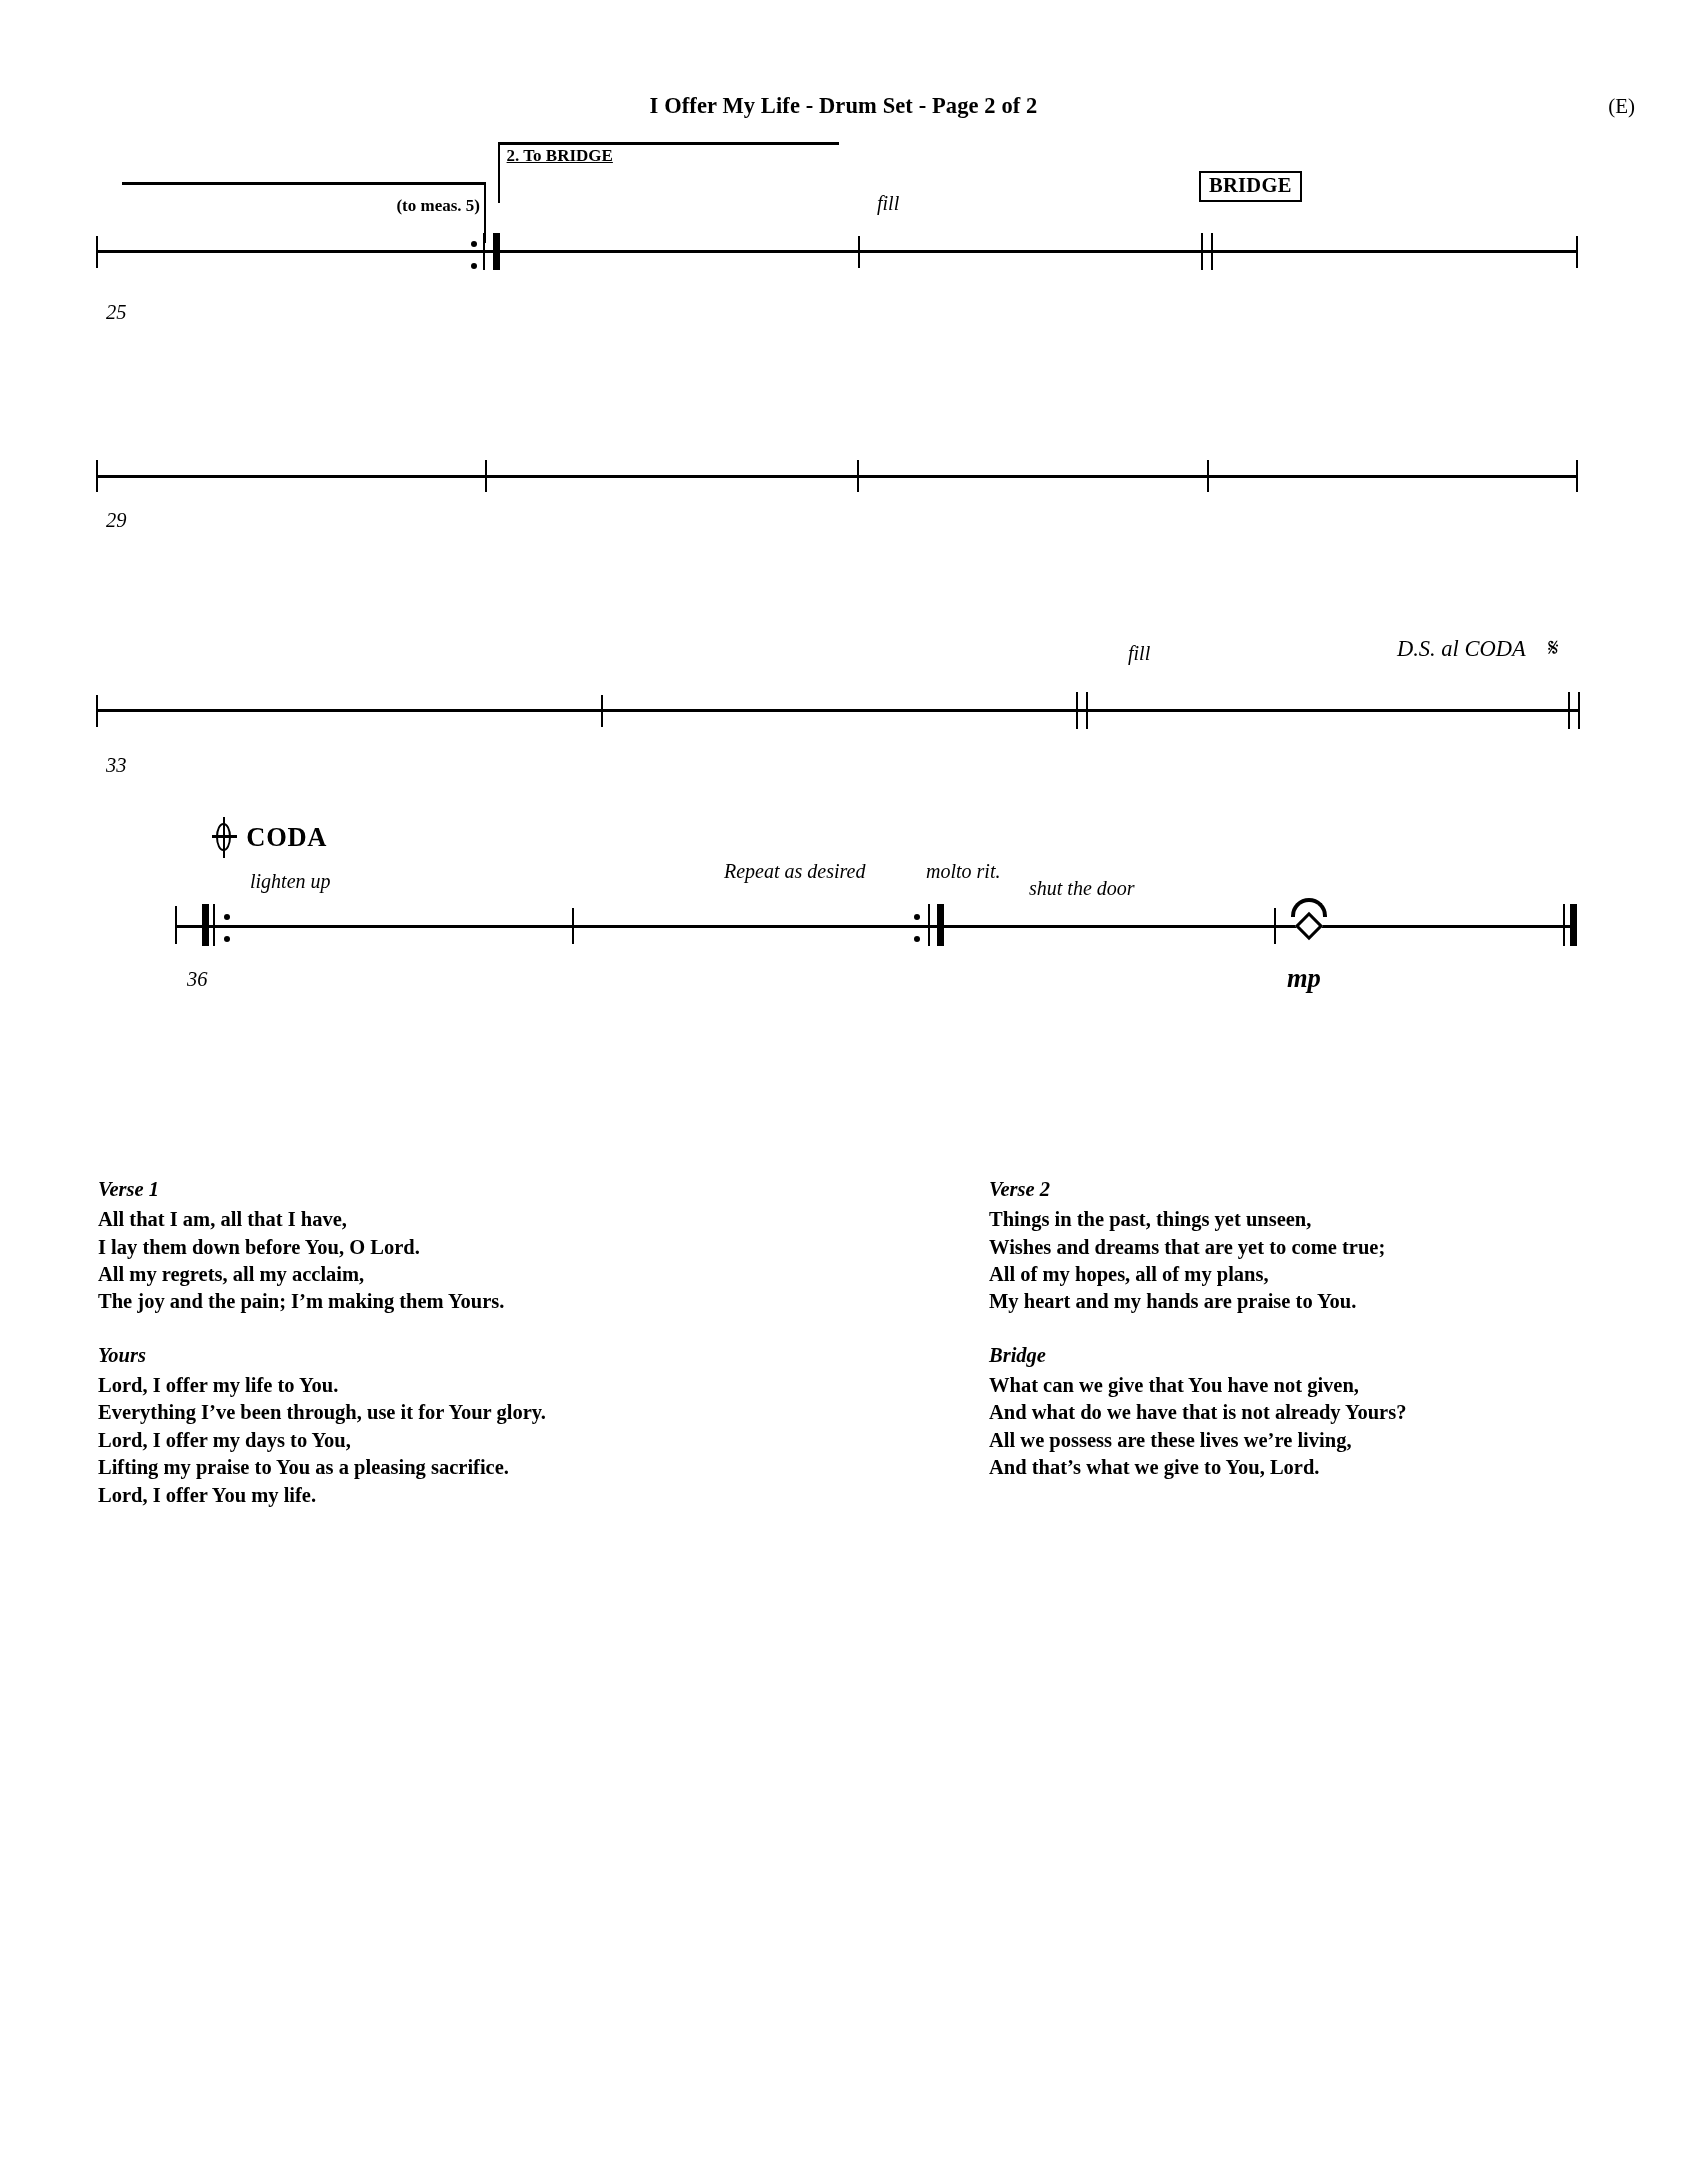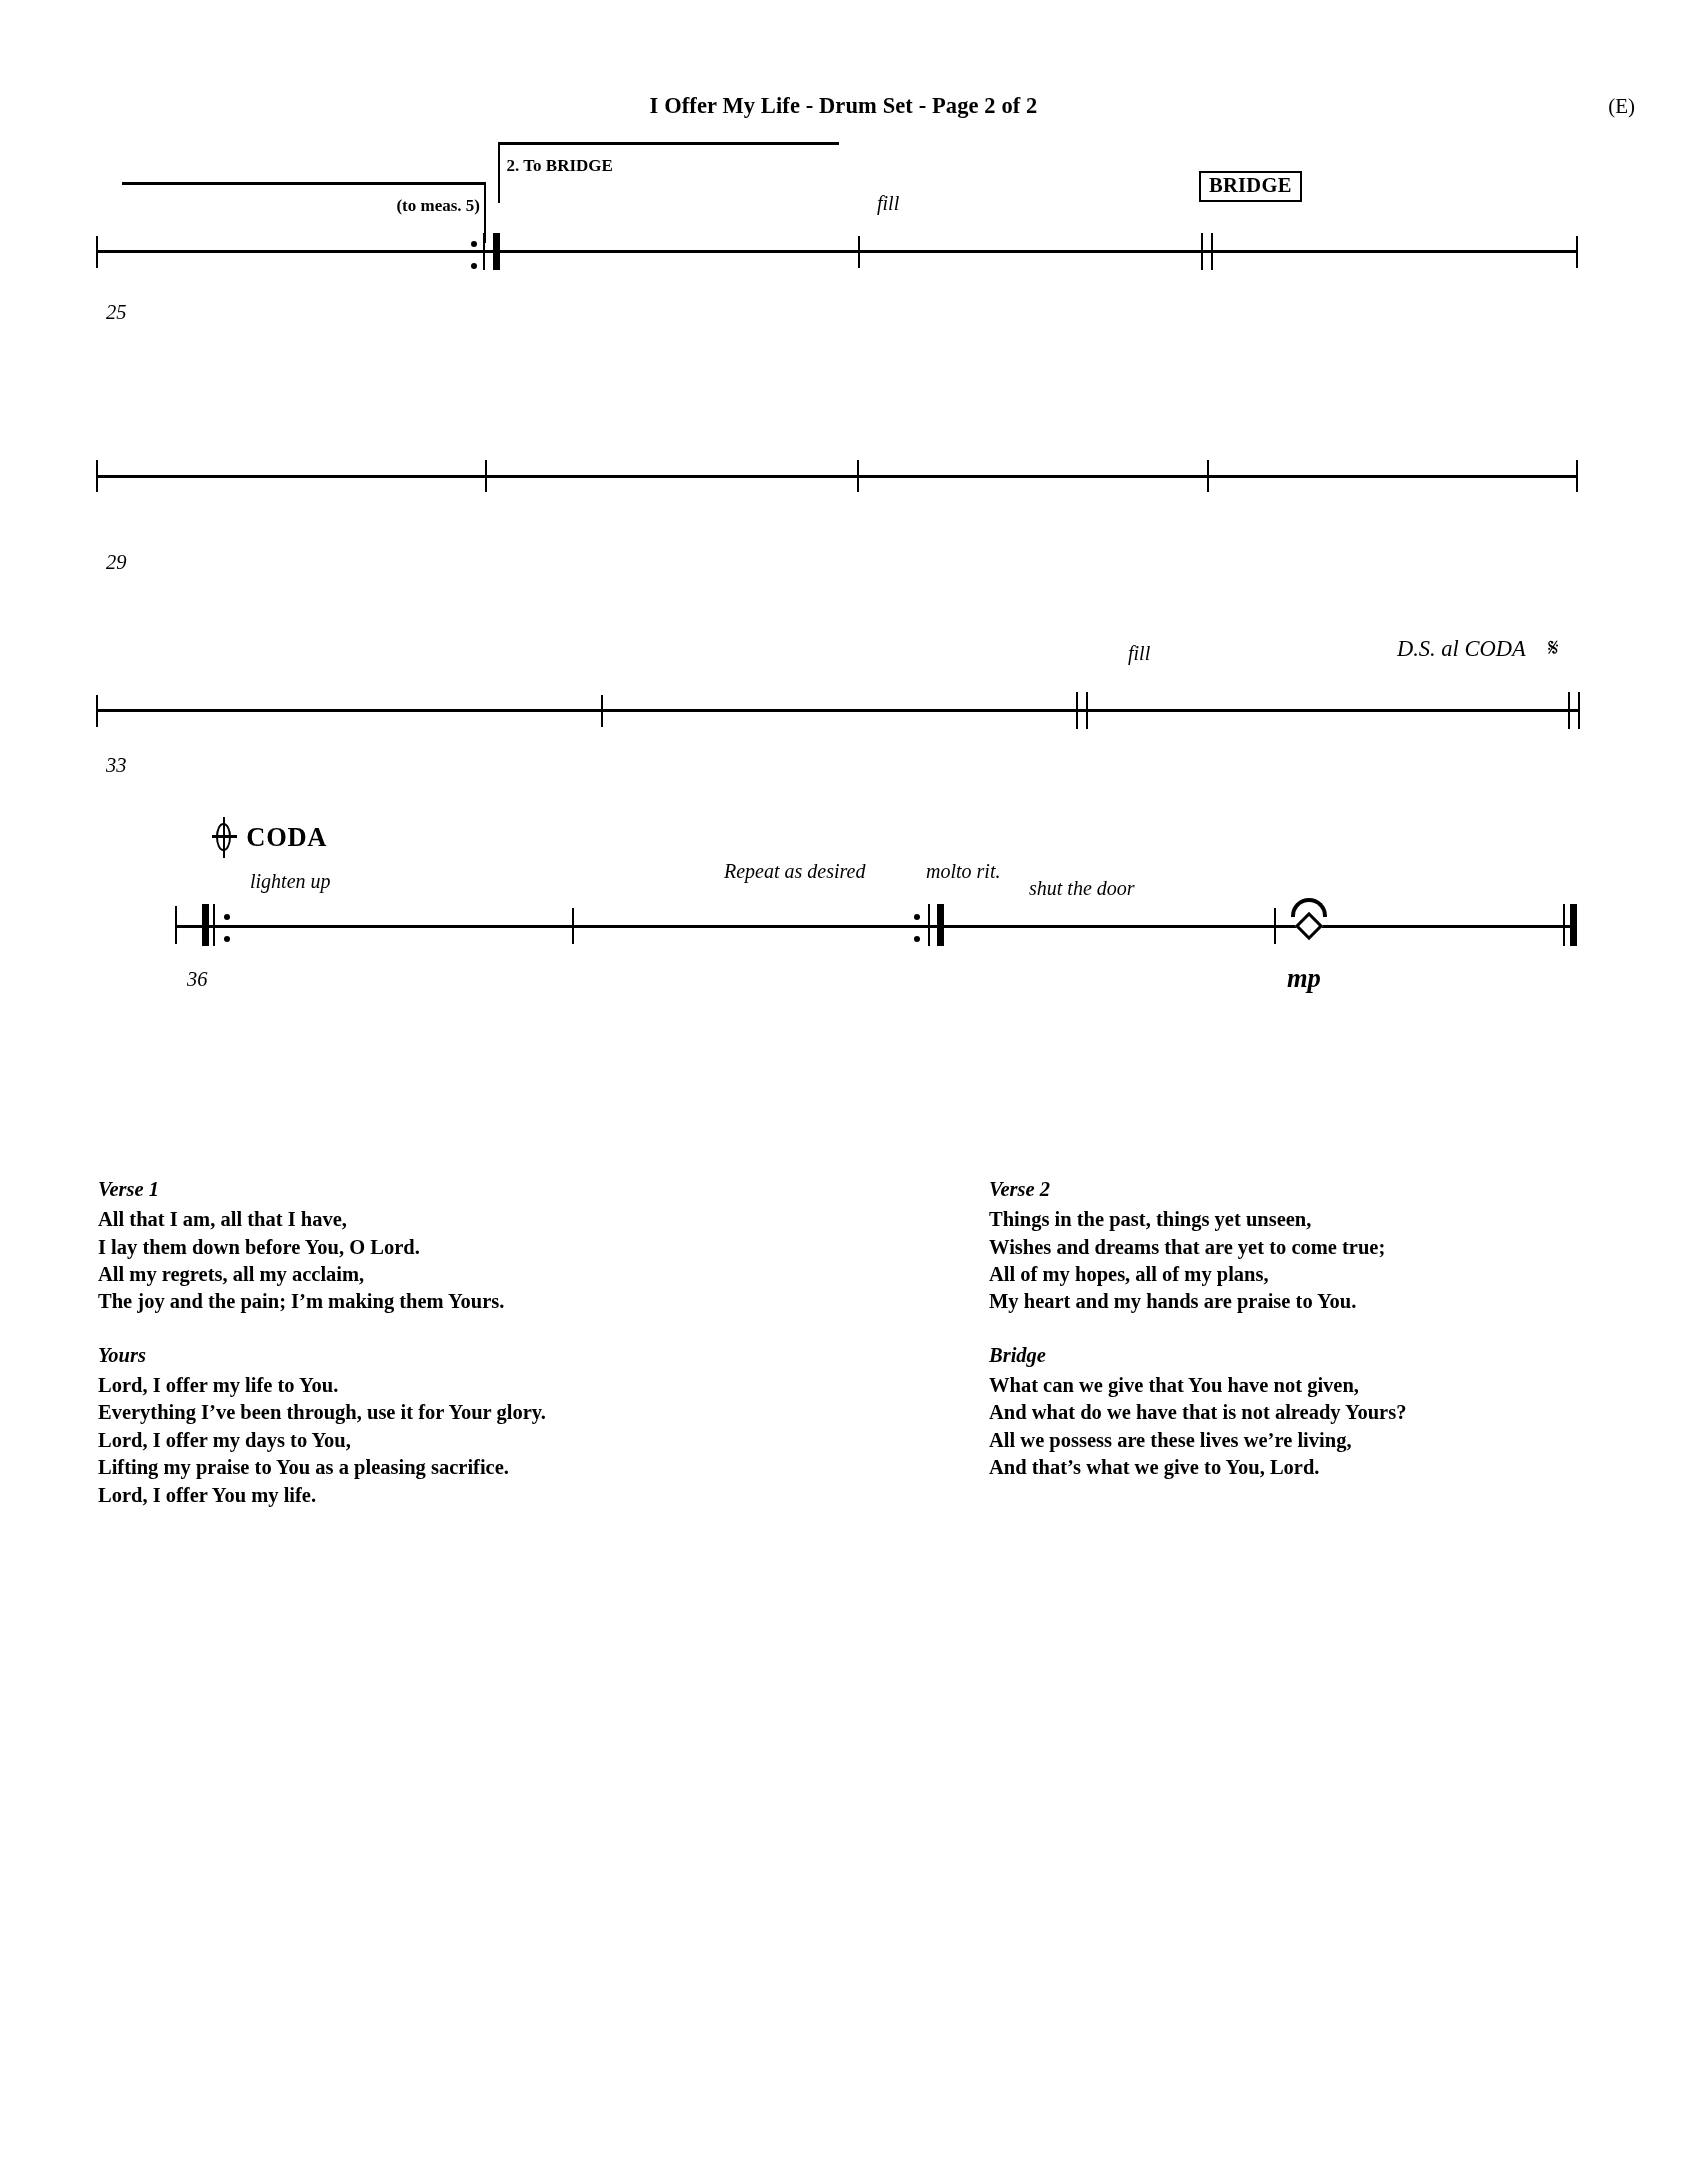--- a/index.html
+++ b/index.html
@@ -94,21 +94,21 @@
   .volta.right-hook { border-right: 2.6px solid #000; margin-top: 40px; }
   .volta.left-hook  { border-left: 2.6px solid #000; }
   .volta .vlabel {
     position: absolute;
     font-size: 17px;
     font-weight: bold;
     font-family: "Liberation Serif", serif;
     white-space: nowrap;
   }
   .volta .vlabel.rightalign { right: 4px; top: 10.6px; }
-  .volta .vlabel.leftalign  { left: 6.6px;  top: 11px; }
+  .volta .vlabel.leftalign  { left: 6.6px;  top: 1px; text-decoration: underline; }
 
   
   .expr {
     position: absolute;
     font-style: italic;
     font-size: 20px;
     font-family: "Liberation Serif", serif;
     white-space: nowrap;
   }
   .expr.big { font-size: 22.5px; }
@@ -269,21 +269,21 @@
 
   <div class="system">
     <div class="staffline" style="left:96px; top:475px; width:1482px;"></div>
 
     <div class="barline" style="left:96px; top:460px; height:32px;"></div>
     <div class="barline" style="left:485px; top:460px; height:32px;"></div>
     <div class="barline" style="left:857px; top:460px; height:32px;"></div>
     <div class="barline" style="left:1207px; top:460px; height:32px;"></div>
     <div class="barline" style="left:1576px; top:460px; height:32px;"></div>
 
-    <div class="measnum" style="left:106px; top:551px;">29</div>
+    <div class="measnum" style="left:106px; top:509px;">29</div>
   </div>
 
   <div class="system">
     <div class="expr" style="left:1128px; top:642px;">fill</div>
 
     <div class="expr big" style="left:1397px; top:636px;">D.S. al CODA</div>
     <div class="segno" style="left:1548px; top:635px;">𝄋</div>
 
     <div class="staffline" style="left:96px; top:709px; width:1482px;"></div>
 

